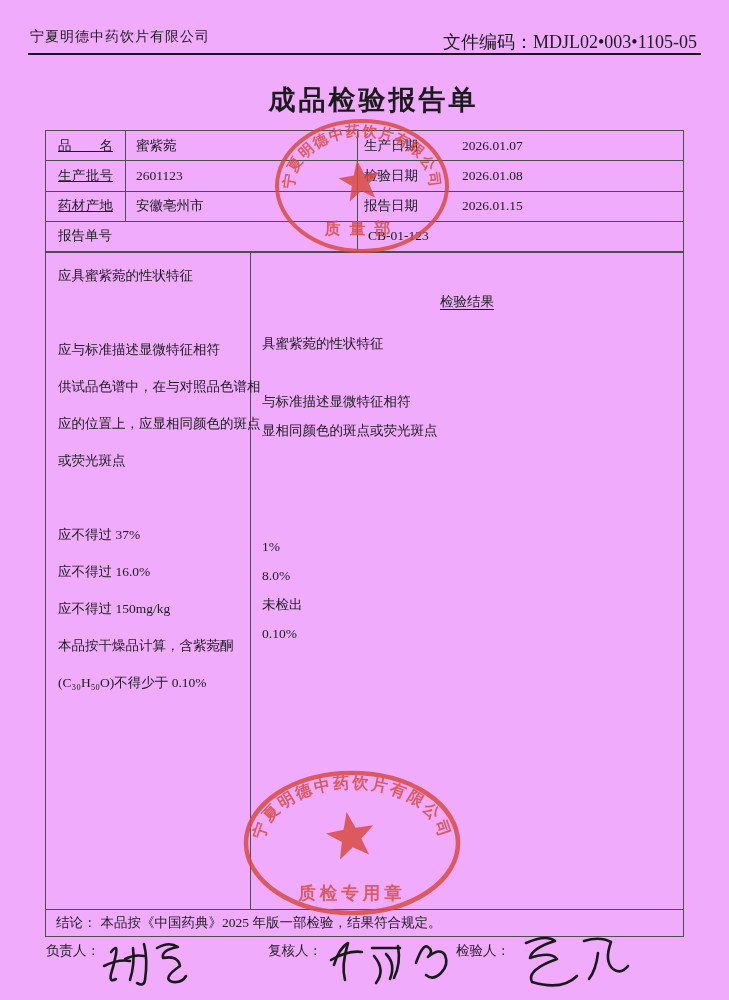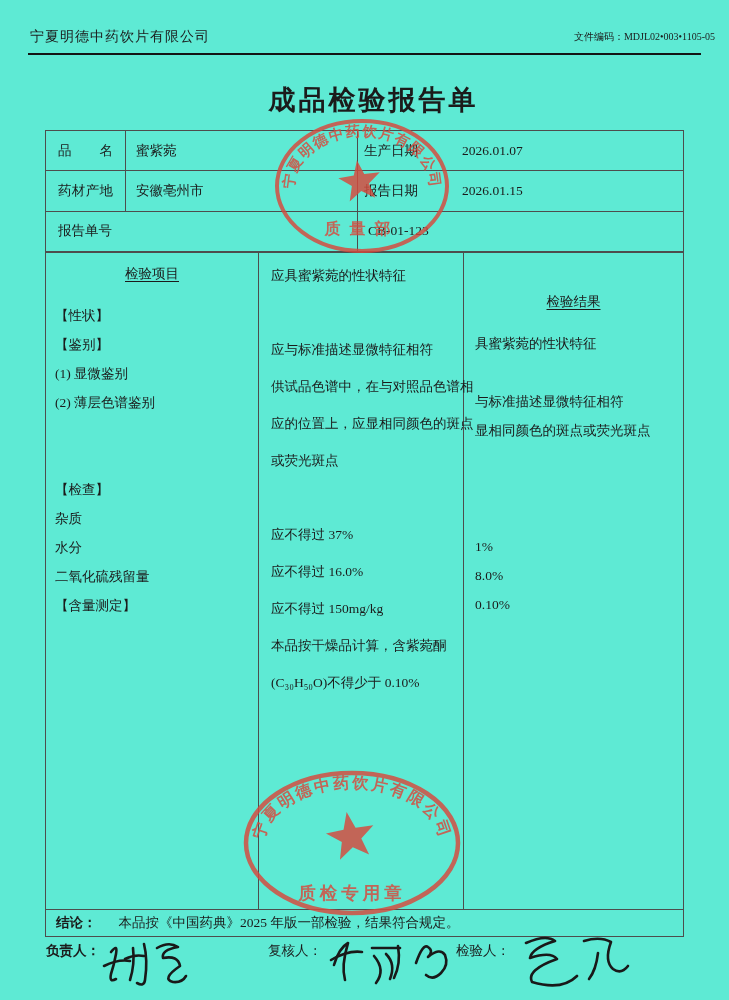--- a/index.html
+++ b/index.html
@@ -1,36 +1,36 @@
 <!DOCTYPE html>
 <html><head>
 <meta charset="utf-8">
 <style>
   html,body { margin:0; padding:0; background:#fff; }
   .page {
-    position:relative; width:729px; height:1000px; background:#5eead4;
+    position:relative; width:729px; height:1000px; background:#f0abfc;
     font-family:"Liberation Serif","DejaVu Serif",serif; color:#1b1b1b;
     overflow:hidden;
   }
   
   .hdr-company { position:absolute; left:30px; top:28px; font-size:14px; letter-spacing:1px; }
-  .hdr-code    { position:absolute; right:14px; top:30px; font-size:10px; }
+  .hdr-code    { position:absolute; right:32px; top:30px; font-size:18px; }
   .hdr-rule    { position:absolute; left:28px; top:53px; width:673px; height:2px; background:#141414; }
   
   .title { position:absolute; left:9px; top:82px; width:100%; text-align:center;
            font-size:27px; font-weight:bold; letter-spacing:3px; }
   
   .info-table { position:absolute; left:45px; top:130px; width:639px; height:122px;
                 border:1px solid #4d4d4d; box-sizing:border-box; display:flex; flex-direction:column; }
   .info-row { flex:1; display:flex; border-top:1px solid #4d4d4d; box-sizing:border-box;
               align-items:center; font-size:13.5px; }
   .info-row:first-child { border-top:none; }
   .cell-label { width:80px; height:100%; padding:0 12px; box-sizing:border-box;
                 border-right:1px solid #4d4d4d; display:flex; align-items:center; }
-  .cell-label span { width:100%; text-align:justify; text-align-last:justify; }
+  .cell-label span { width:100%; text-align:justify; text-align-last:justify;text-decoration:underline; }
   .cell-value { width:232px; height:100%; padding:0 10px; box-sizing:border-box;
                 border-right:1px solid #4d4d4d; display:flex; align-items:center; }
   .cell-merged { width:312px; height:100%; padding:0 12px; box-sizing:border-box;
                  border-right:1px solid #4d4d4d; display:flex; align-items:center; }
   .cell-right { flex:1; display:flex; align-items:center; height:100%; }
   .lbl2 { width:88px; padding-left:6px; }
   .val2 { padding-left:10px; }
   
   .insp-table { position:absolute; left:45px; top:252px; width:639px; height:658px;
                 border:1px solid #4d4d4d; box-sizing:border-box; display:flex; }
@@ -41,24 +41,24 @@
   .col-head { height:48px; padding-top:12px; text-align:center; font-size:13.5px; box-sizing:border-box; }
   .col-head span { text-decoration:underline; text-underline-offset:3px; }
   .line { height:29px; line-height:29px; font-size:13.5px; white-space:nowrap; }
   .col-item .line { padding-left:9px; }
   .col-std  .line { padding-left:12px;margin-top:8px; }
   .col-res  .line { padding-left:11px; }
   
   .conclusion { position:absolute; left:45px; top:909px; width:639px; height:28px;
                 border:1px solid #4d4d4d; box-sizing:border-box; display:flex; align-items:center;
                 font-size:13.5px; padding-left:10px; }
-  .conclusion .c-label { font-weight:bold; margin-right:22px; }
+  .conclusion .c-label { font-weight:normal; margin-right:4px; }
   
   .sign-label { position:absolute; top:942px; font-size:13.5px; }
-  .sign-1 { left:46px;font-weight:bold; } .sign-2 { left:268px; } .sign-3 { left:456px; }
+  .sign-1 { left:46px; } .sign-2 { left:268px; } .sign-3 { left:456px; }
   .sig-svg { position:absolute; }
   .sig-svg path { fill:none; stroke:#191919; stroke-width:2.6; stroke-linecap:round; stroke-linejoin:round; }
   
   .stamp { position:absolute; opacity:0.82; }
 </style>
 </head>
 <body>
 
 <div class="page">
 
@@ -74,52 +74,47 @@
           <span>品名</span>
         </div>
       <div class="cell-value">蜜紫菀</div>
       <div class="cell-right">
         <span class="lbl2">生产日期</span>
         <span class="val2">2026.01.07</span>
       </div>
     </div>
     <div class="info-row">
       <div class="cell-label">
+          <span>生产批号</span>
+        </div>
+      <div class="cell-value">2601123</div>
+      <div class="cell-right">
+        <span class="lbl2">检验日期</span>
+        <span class="val2">2026.01.08</span>
+      </div>
+    </div>
+    <div class="info-row">
+      <div class="cell-label">
           <span>药材产地</span>
         </div>
       <div class="cell-value">安徽亳州市</div>
       <div class="cell-right">
         <span class="lbl2">报告日期</span>
         <span class="val2">2026.01.15</span>
       </div>
     </div>
     <div class="info-row">
       <div class="cell-merged">报告单号</div>
       <div class="cell-right">
         <span class="val2">CB-01-123</span>
       </div>
     </div>
   </div>
 
   <div class="insp-table">
-    <div class="col col-item">
-      <div class="col-head"><span>检验项目</span></div>
-      <div class="line">【性状】</div>
-      <div class="line">【鉴别】</div>
-      <div class="line">(1) 显微鉴别</div>
-      <div class="line">(2) 薄层色谱鉴别</div>
-      <div class="line"></div>
-      <div class="line"></div>
-      <div class="line">【检查】</div>
-      <div class="line">杂质</div>
-      <div class="line">水分</div>
-      <div class="line">二氧化硫残留量</div>
-      <div class="line">【含量测定】</div>
-      <div class="line"></div>
-    </div>
     <div class="col col-std">
       <div class="line">应具蜜紫菀的性状特征</div>
       <div class="line"></div>
       <div class="line">应与标准描述显微特征相符</div>
       <div class="line">供试品色谱中，在与对照品色谱相</div>
       <div class="line">应的位置上，应显相同颜色的斑点</div>
       <div class="line">或荧光斑点</div>
       <div class="line"></div>
       <div class="line">应不得过 37%</div>
       <div class="line">应不得过 16.0%</div>
@@ -131,20 +126,21 @@
       <div class="col-head"><span>检验结果</span></div>
       <div class="line">具蜜紫菀的性状特征</div>
       <div class="line"></div>
       <div class="line">与标准描述显微特征相符</div>
       <div class="line">显相同颜色的斑点或荧光斑点</div>
       <div class="line"></div>
       <div class="line"></div>
       <div class="line"></div>
       <div class="line">1%</div>
       <div class="line">8.0%</div>
+      <div class="line">未检出</div>
       <div class="line">0.10%</div>
       <div class="line"></div>
     </div>
   </div>
 
   <div class="conclusion">
     <span class="c-label">结论：</span>
     <span>本品按《中国药典》2025 年版一部检验，结果符合规定。</span>
   </div>
 

